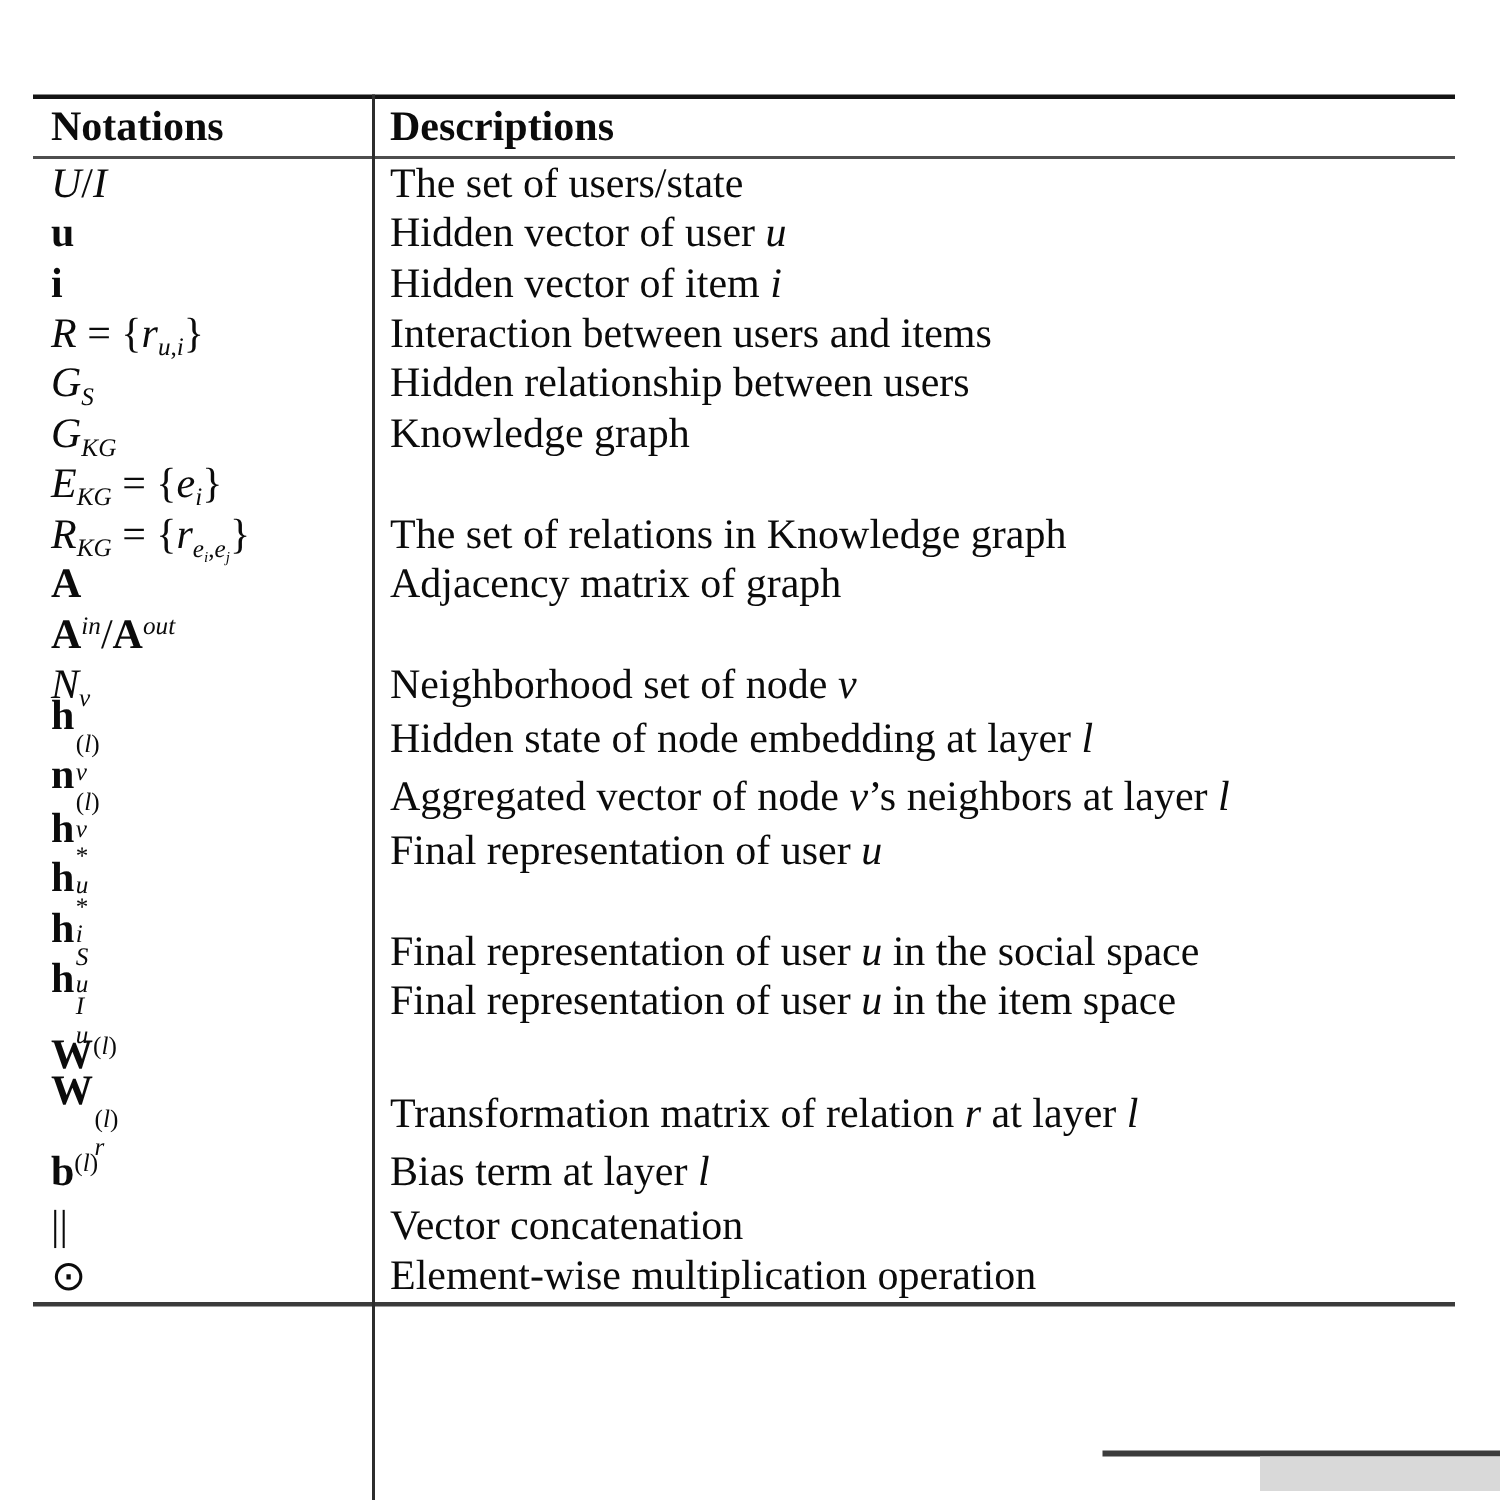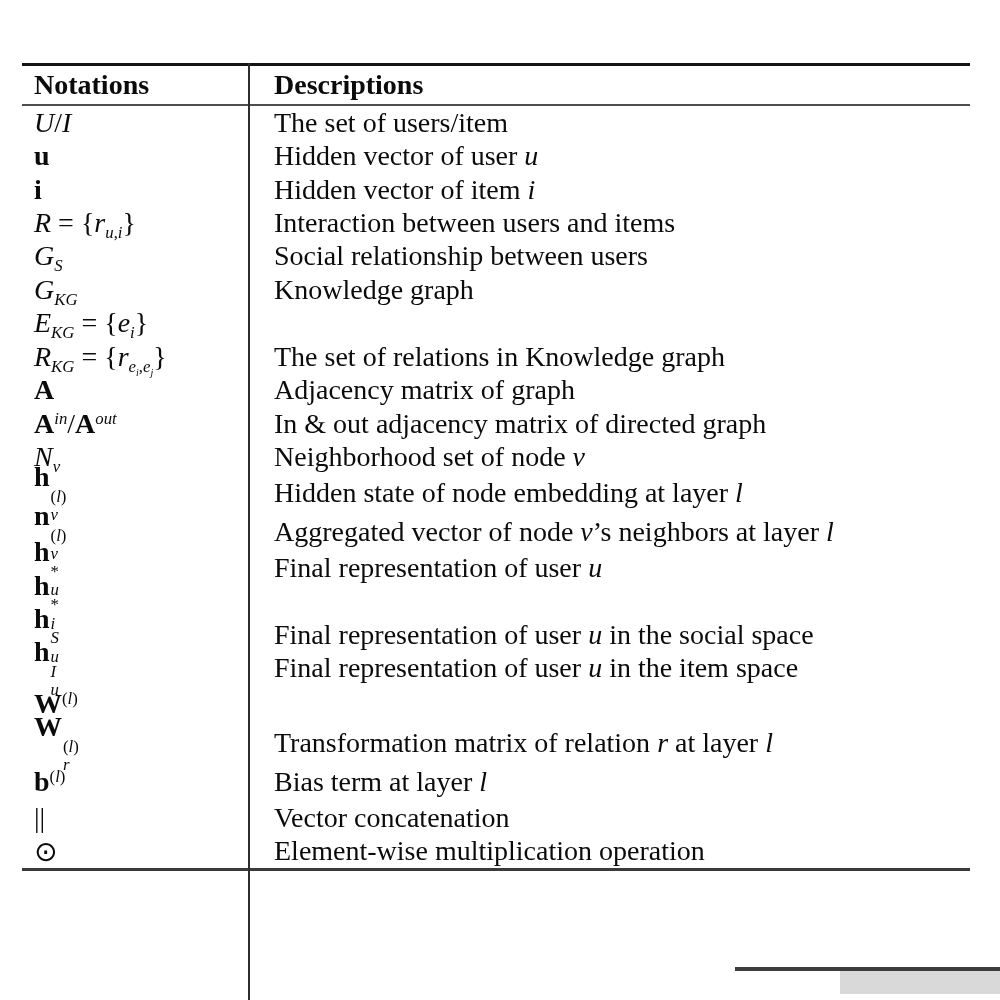--- a/index.html
+++ b/index.html
@@ -7,21 +7,21 @@
     width:1000px;height:1000px;background:#ffffff;position:relative;overflow:hidden;
     font-family:"Liberation Serif",serif;color:#0b0b0b;
     -webkit-font-smoothing:antialiased;
   }
   .table-wrap{position:absolute;left:22px;top:18px;width:948px;margin-top:45px;}
   .rule-top{height:3px;background:#141414;}
   .rule-mid{height:2px;background:#4e4e4e;}
   .rule-bottom{height:3px;background:#3b3b3b;}
   .header-row{height:38px;display:flex;align-items:center;font-weight:bold;font-size:28px;}
   .col-notation{width:226px;flex:0 0 auto;box-sizing:border-box;padding-left:12px;white-space:nowrap;}
-  .col-desc{flex:1 1 auto;box-sizing:border-box;padding-left:26px;white-space:nowrap;}
+  .col-desc{flex:1 1 auto;box-sizing:border-box;padding-left:12px;white-space:nowrap;}
   .rows{height:762px;display:flex;flex-direction:column;font-size:28px;justify-content:center;}
   .row{flex:1 1 0;min-height:0;display:flex;align-items:center;}
   .row.tall{flex-grow:1.16;}
   .vline{position:absolute;left:226px;top:0;height:954px;width:2px;background:#2d2d2d;}
   
   .tk-c{font-style:italic;}          
   .tk-b{font-weight:bold;}           
   .tk-i{font-style:italic;}          
   .tk-r{font-style:normal;}          
   .tk-o{font-family:"DejaVu Sans",sans-serif;} 
@@ -41,56 +41,55 @@
 <div class="table-wrap">
   <div class="rule-top"></div>
   <div class="header-row">
     <div class="col-notation">Notations</div>
     <div class="col-desc">Descriptions</div>
   </div>
   <div class="rule-mid"></div>
   <div class="rows">
       <div class="row">
         <div class="col-notation"><span class="tk-c">U</span><span class="tk-r">/</span><span class="tk-c">I</span></div>
-        <div class="col-desc"><span class="tk-r">The set of users/item</span></div>
+        <div class="col-desc"><span class="tk-r">The set of users/state</span></div>
       </div>
       <div class="row">
         <div class="col-notation"><span class="tk-b">u</span></div>
         <div class="col-desc"><span class="tk-r">Hidden vector of user </span><span class="tk-i">u</span></div>
       </div>
       <div class="row">
         <div class="col-notation"><span class="tk-b">i</span></div>
         <div class="col-desc"><span class="tk-r">Hidden vector of item </span><span class="tk-i">i</span></div>
       </div>
       <div class="row">
         <div class="col-notation"><span class="tk-c">R</span><span class="tk-r"> = {</span><span class="tk-i">r</span><sub><span class="tk-i">u</span><span class="tk-r">,</span><span class="tk-i">i</span></sub><span class="tk-r">}</span></div>
         <div class="col-desc"><span class="tk-r">Interaction between users and items</span></div>
       </div>
       <div class="row">
         <div class="col-notation"><span class="tk-c">G</span><sub><span class="tk-i">S</span></sub></div>
-        <div class="col-desc"><span class="tk-r">Social relationship between users</span></div>
+        <div class="col-desc"><span class="tk-r">Hidden relationship between users</span></div>
       </div>
       <div class="row">
         <div class="col-notation"><span class="tk-c">G</span><sub><span class="tk-i">KG</span></sub></div>
         <div class="col-desc"><span class="tk-r">Knowledge graph</span></div>
       </div>
       <div class="row">
         <div class="col-notation"><span class="tk-c">E</span><sub><span class="tk-i">KG</span></sub><span class="tk-r"> = {</span><span class="tk-i">e</span><sub><span class="tk-i">i</span></sub><span class="tk-r">}</span></div>
       </div>
       <div class="row">
         <div class="col-notation"><span class="tk-c">R</span><sub><span class="tk-i">KG</span></sub><span class="tk-r"> = {</span><span class="tk-i">r</span><sub><span class="tk-i">e</span><sub><span class="tk-i">i</span></sub><span class="tk-r">,</span><span class="tk-i">e</span><sub><span class="tk-i">j</span></sub></sub><span class="tk-r">}</span></div>
         <div class="col-desc"><span class="tk-r">The set of relations in Knowledge graph</span></div>
       </div>
       <div class="row">
         <div class="col-notation"><span class="tk-b">A</span></div>
         <div class="col-desc"><span class="tk-r">Adjacency matrix of graph</span></div>
       </div>
       <div class="row">
         <div class="col-notation"><span class="tk-b">A</span><sup><span class="tk-i">in</span></sup><span class="tk-r">/</span><span class="tk-b">A</span><sup><span class="tk-i">out</span></sup></div>
-        <div class="col-desc"><span class="tk-r">In &amp; out adjacency matrix of directed graph</span></div>
       </div>
       <div class="row">
         <div class="col-notation"><span class="tk-c">N</span><sub><span class="tk-i">v</span></sub></div>
         <div class="col-desc"><span class="tk-r">Neighborhood set of node </span><span class="tk-i">v</span></div>
       </div>
       <div class="row tall">
         <div class="col-notation"><span class="tk-b">h</span><span class="stack">
             <span class="ss sup-line"><span class="tk-r">(</span><span class="tk-i">l</span><span class="tk-r">)</span></span>
             <span class="ss sub-line"><span class="tk-i">v</span></span>
           </span></div>

